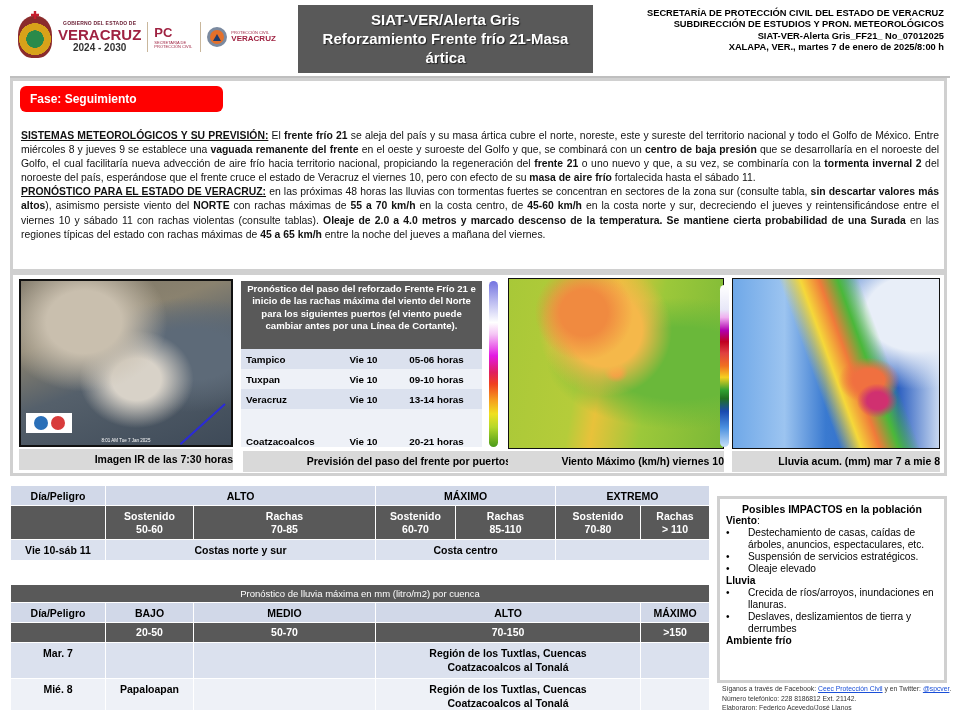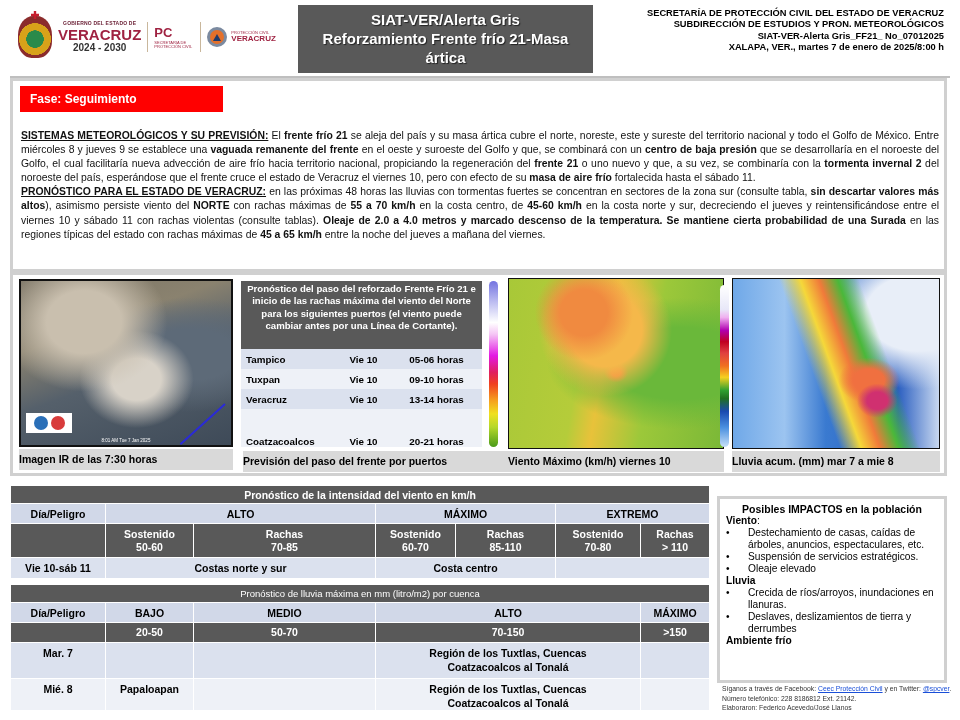--- a/index.html
+++ b/index.html
@@ -26,39 +26,39 @@
   .pcv .t2 { font-size: 8px; font-weight: bold; color: #9f2241; }
 
   .title-box { position: absolute; left: 298px; top: 5px; width: 295px; height: 68px; background: #595959; color: #fff; font-weight: bold; font-size: 15px; text-align: center; line-height: 19px; padding-top: 5px; text-shadow: 1px 1px 1px #222; }
 
   .right-head { position: absolute; right: 16px; top: 8px; text-align: right; font-size: 9.3px; font-weight: bold; line-height: 11.3px; }
 
   .hr-top { position: absolute; left: 10px; right: 10px; top: 76px; height: 2px; background: #bfbfbf; }
 
   
   .main-panel { position: absolute; left: 10px; top: 78px; width: 937px; height: 194px; border: 3px solid #d0d0d0; background: #fff; }
-  .fase { position: absolute; left: 7px; top: 5px; width: 203px; height: 26px; background: #ff0000; color: #fff; font-weight: bold; font-size: 12px; padding: 6px 0 0 10px; }
+  .fase { position: absolute; left: 7px; top: 5px; width: 203px; height: 26px; background: #ff0000; color: #fff; font-weight: bold; font-size: 12px; padding: 6px 0 0 10px; border-radius: 6px; }
   .body-text { position: absolute; left: 8px; top: 48px; width: 918px; font-size: 10.4px; line-height: 14.1px; text-align: justify; color: #111; }
   .body-text b { font-weight: bold; }
   .body-text .ul { text-decoration: underline; font-weight: bold; }
 
   
   .strip { position: absolute; left: 10px; top: 272px; width: 937px; height: 204px; border: 3px solid #d0d0d0; background: #fff; }
   .ir-img { position: absolute; left: 19px; top: 279px; width: 214px; height: 168px; border: 2px solid #111; background:
       radial-gradient(ellipse at 30% 25%, #c9bfae 0 18%, transparent 40%),
       radial-gradient(ellipse at 55% 60%, #d8d2c8 0 15%, transparent 35%),
       radial-gradient(ellipse at 80% 45%, #5d6a78 0 20%, transparent 45%),
       linear-gradient(160deg, #7b7465 0%, #8a826f 30%, #55606b 55%, #3e4a58 100%); }
   .ir-img .noaa { position: absolute; left: 5px; bottom: 12px; width: 46px; height: 20px; background: #fff; display: flex; gap: 3px; align-items: center; justify-content: center; }
   .ir-img .noaa i { width: 14px; height: 14px; border-radius: 50%; background: #2a6fb8; display: block; }
   .ir-img .noaa i + i { background: #d83b3b; }
   .ir-img .stamp { position: absolute; bottom: 2px; left: 0; right: 0; text-align: center; font-size: 4.5px; color: #fff; }
   .ir-img .front { position: absolute; right: 6px; bottom: 40px; width: 60px; height: 2px; background: #2a2ad8; transform: rotate(-42deg); transform-origin: right; }
 
-  .caption { position: absolute; height: 21px; background: #d9d9d9; font-size: 10.5px; font-weight: bold; text-align: left; line-height: 21px; }
+  .caption { position: absolute; height: 21px; background: #d9d9d9; font-size: 10.5px; font-weight: bold; text-align: right; line-height: 21px; }
 
   .ports { position: absolute; left: 241px; top: 281px; width: 241px; height: 166px; }
   .ports-head { background: #595959; color: #fff; font-weight: bold; font-size: 9.6px; text-align: center; line-height: 12.3px; padding: 2px 4px; height: 68px; }
   .ports-row { display: flex; font-weight: bold; font-size: 9.8px; height: 20px; align-items: center; }
   .ports-row:nth-child(odd) { background: #dbe1ee; }
   .ports-row:nth-child(even) { background: #eef1f7; }
   .ports-row .c1 { width: 95px; padding-left: 5px; }
   .ports-row .c2 { width: 55px; text-align: center; }
   .ports-row .c3 { flex: 1; text-align: center; }
   .ports-row.last { height: 38px; align-items: flex-end; padding-top: 4px; background: #eef1f7; }
@@ -195,23 +195,20 @@
 <div class="scale1"></div>
 <div class="map-wind"></div>
 <div class="caption" style="left:508px;top:451px;width:216px;">Viento Máximo (km/h) viernes 10</div>
 
 <div class="scale2"></div>
 <div class="map-rain"></div>
 <div class="caption" style="left:732px;top:451px;width:208px;">Lluvia acum. (mm) mar 7 a mie 8</div>
 
 <table class="wind-tbl">
   <tbody>
-      <tr class="tbl-title">
-    <td colspan="7">Pronóstico  de la intensidad  del viento en km/h</td>
-  </tr>
   <tr class="tbl-sub">
     <td style="width:95px">Día/Peligro</td>
     <td colspan="2">ALTO</td>
     <td colspan="2">MÁXIMO</td>
     <td colspan="2">EXTREMO</td>
   </tr>
   <tr class="tbl-dark">
     <td></td>
     <td style="width:88px">
           <div>Sostenido</div>

